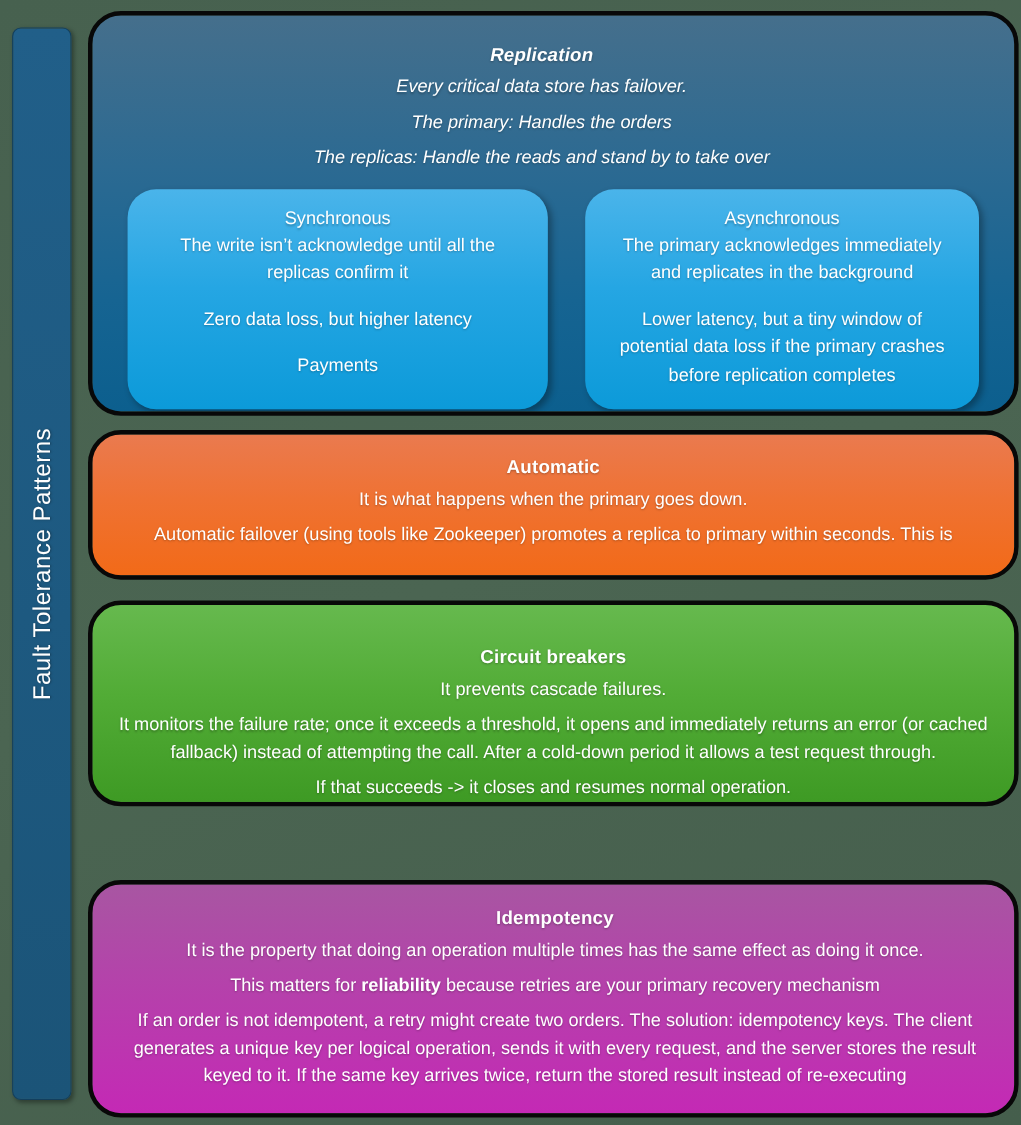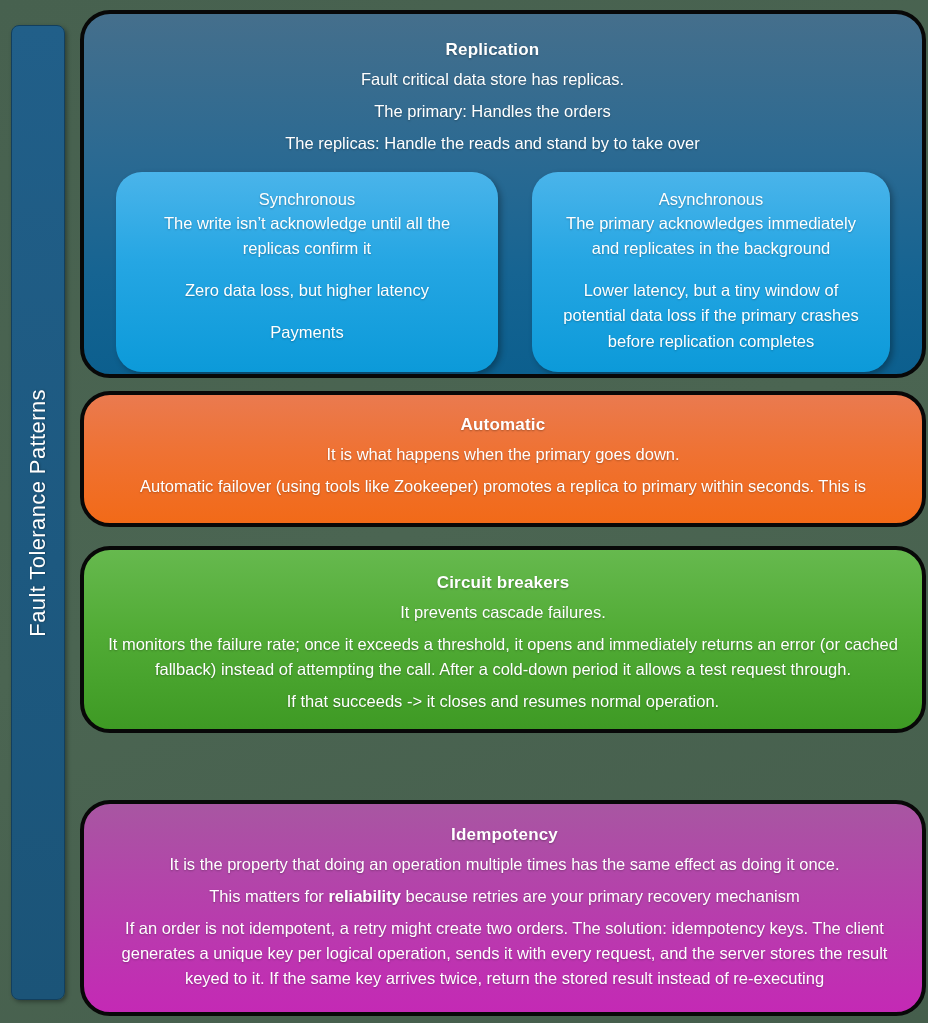--- a/index.html
+++ b/index.html
@@ -76,20 +76,21 @@
 
   
   #panel-replication {
     top: 10px;
     height: 368px;
     background: linear-gradient(180deg, #456f8c 0%, #2c6a92 38%, #166492 72%, #0c5f8e 100%);
   }
   #panel-replication .head {
     padding: 26px 61px 0 40px;
     width: 100%;
+    font-style: italic;
   }
   #panel-replication .head .panel-line { margin-top: 7px; }
 
   .subrow {
     display: flex;
     gap: 34px;
     width: 100%;
     padding: 16px 32px 24px 32px;
     flex: 1;
   }
@@ -126,20 +127,21 @@
     padding: 20px 26px 0 26px;
   }
   #panel-failover .panel-line { margin-top: 7px; }
 
   
   #panel-circuit {
     top: 546px;
     height: 187px;
     background: linear-gradient(180deg, #66b94e 0%, #52ac36 45%, #3e9a24 100%);
     padding: 23px 22px 0 22px;
+    justify-content: flex-end;
   }
   #panel-circuit .panel-line { margin-top: 7px; }
 
   
   #panel-idempotency {
     top: 800px;
     height: 216px;
     background: linear-gradient(180deg, #a856a2 0%, #b541ab 45%, #c429b5 100%);
     padding: 21px 23px 0 26px;
   }
@@ -150,21 +152,21 @@
 
 <div class="canvas">
 
   <div class="sidebar">
     <span class="sidebar-label">Fault Tolerance Patterns</span>
   </div>
 
   <div class="panel" id="panel-replication">
     <div class="head">
       <div class="panel-title">Replication</div>
-      <div class="panel-line">Fault critical data store has replicas.</div>
+      <div class="panel-line">Every critical data store has failover.</div>
       <div class="panel-line">The primary: Handles the orders</div>
       <div class="panel-line">The replicas: Handle the reads and stand by to take over</div>
     </div>
 
     <div class="subrow">
       <div class="subbox left">
         <div class="sub-title">Synchronous</div>
         <div class="sub-line">The write isn’t acknowledge until all the replicas confirm it</div>
         <div class="sub-line gap">Zero data loss, but higher latency</div>
         <div class="sub-line gap">Payments</div>

